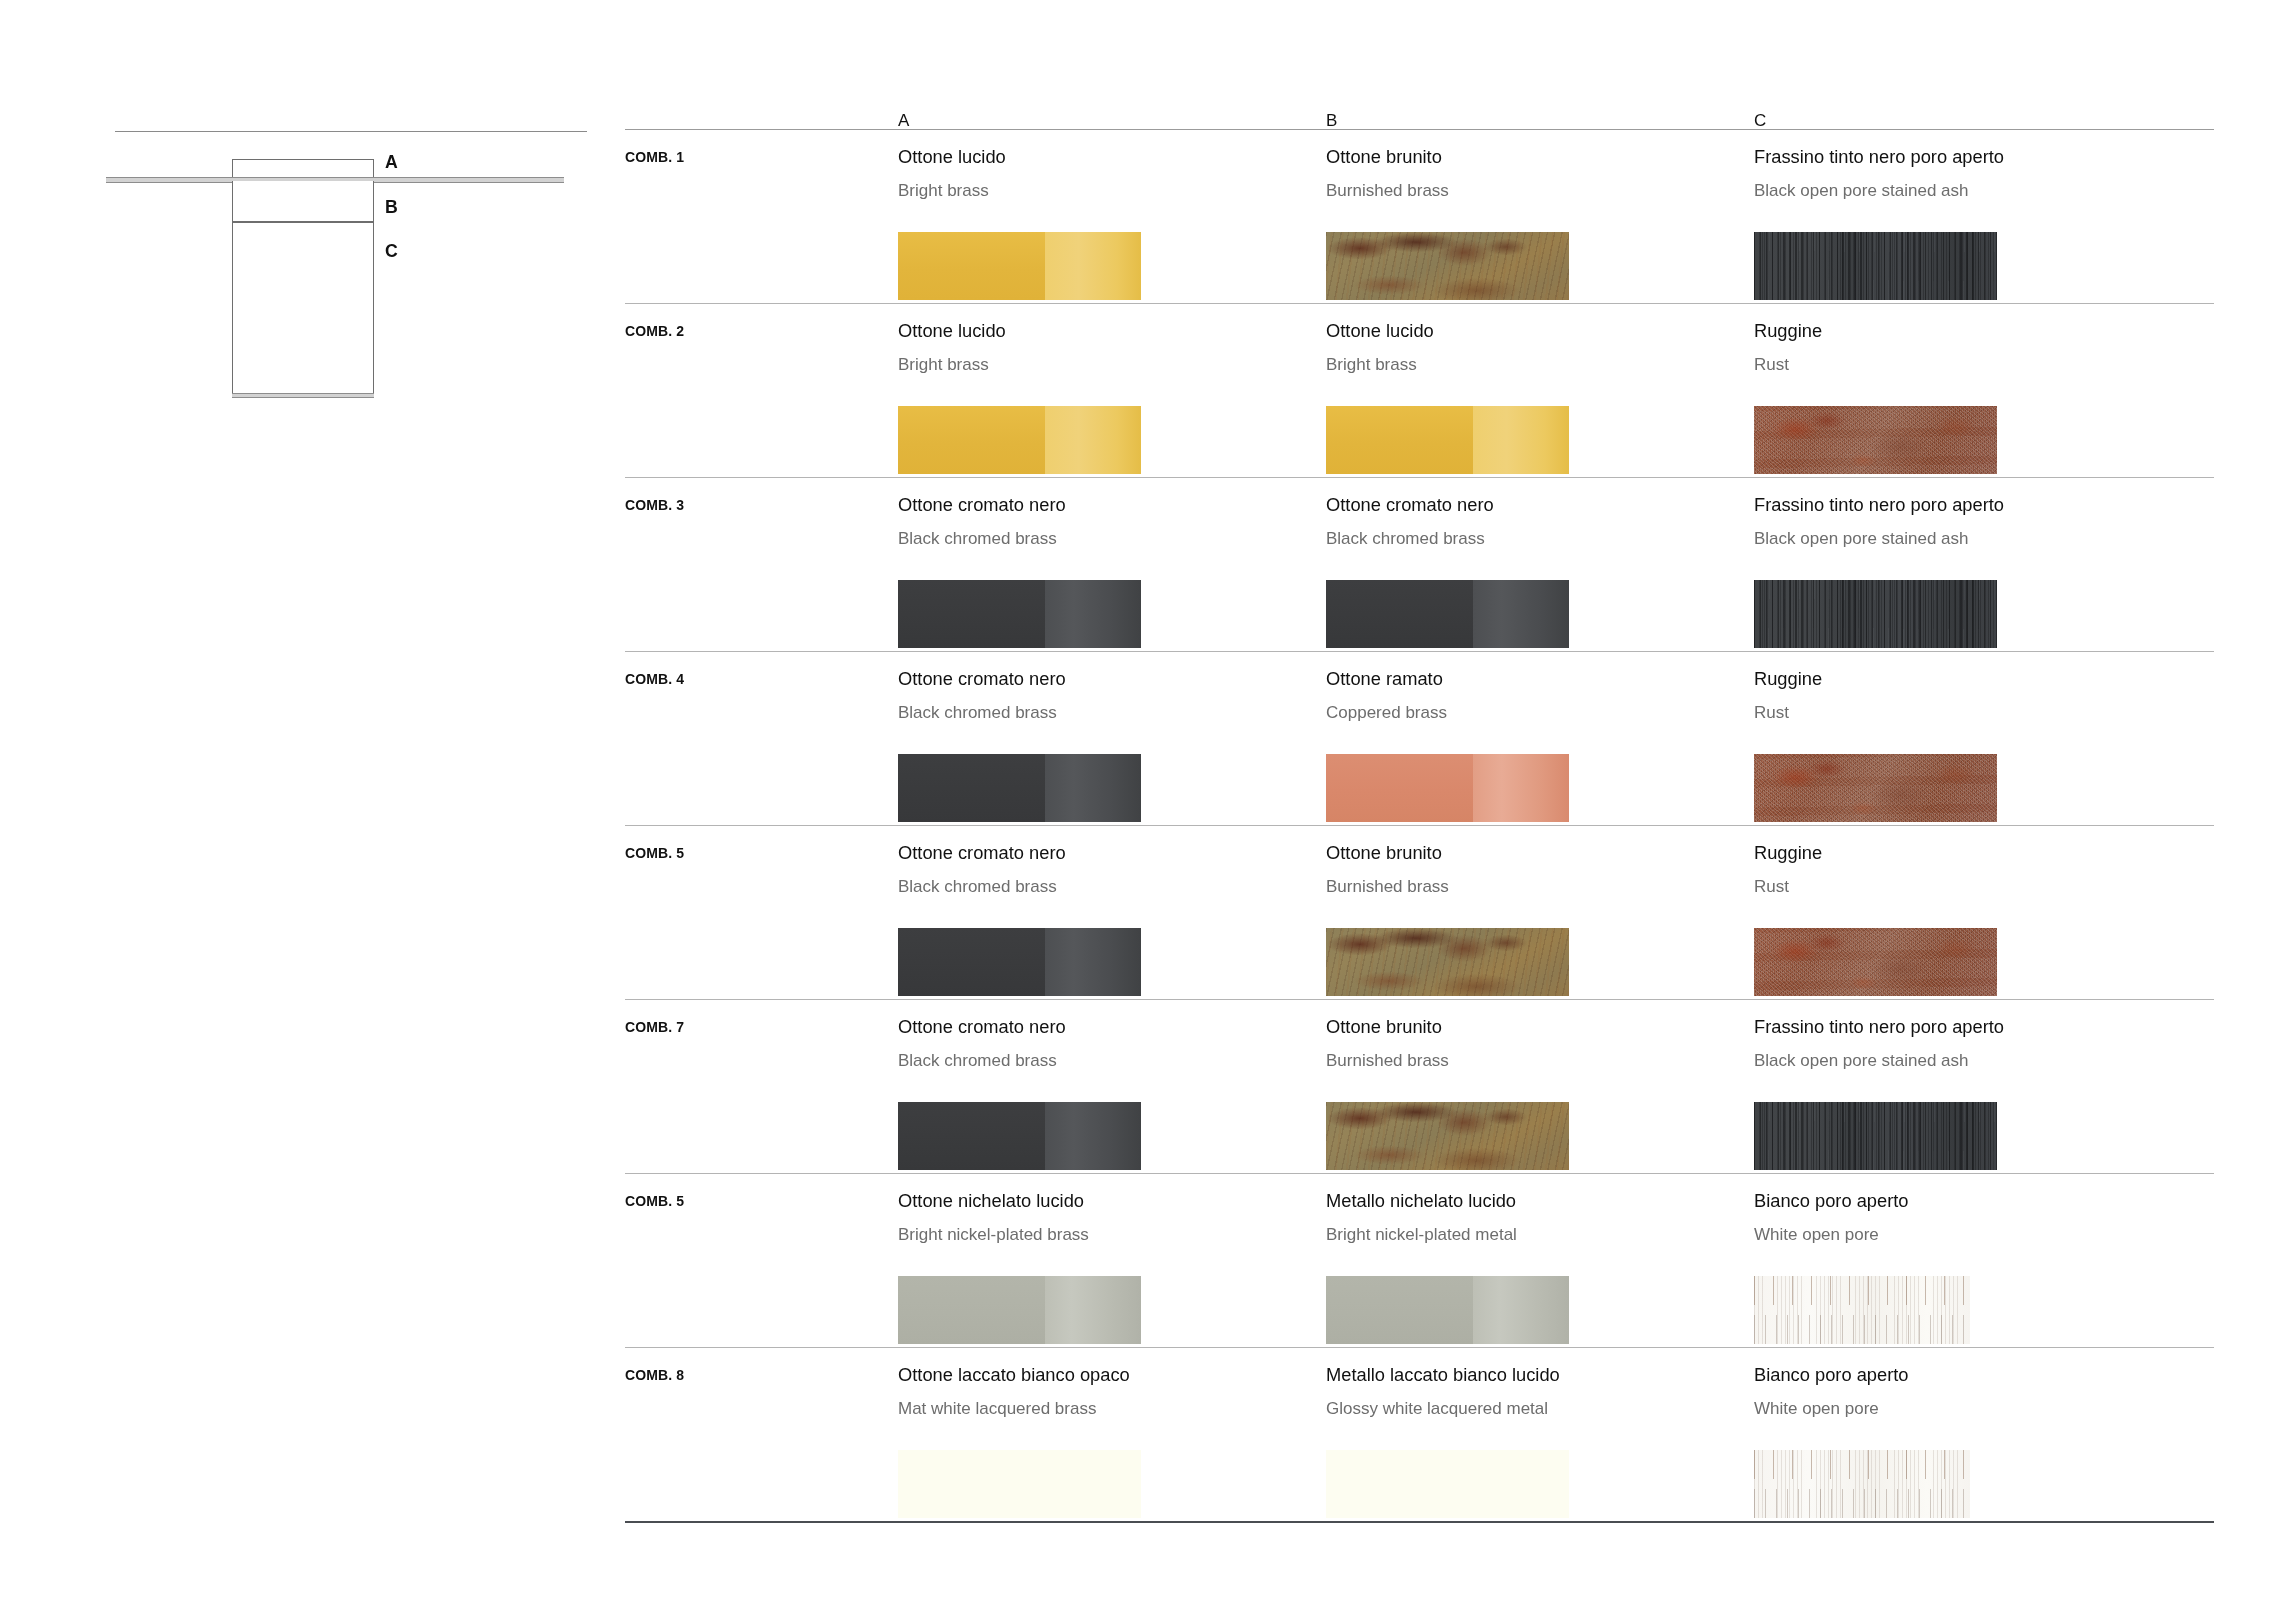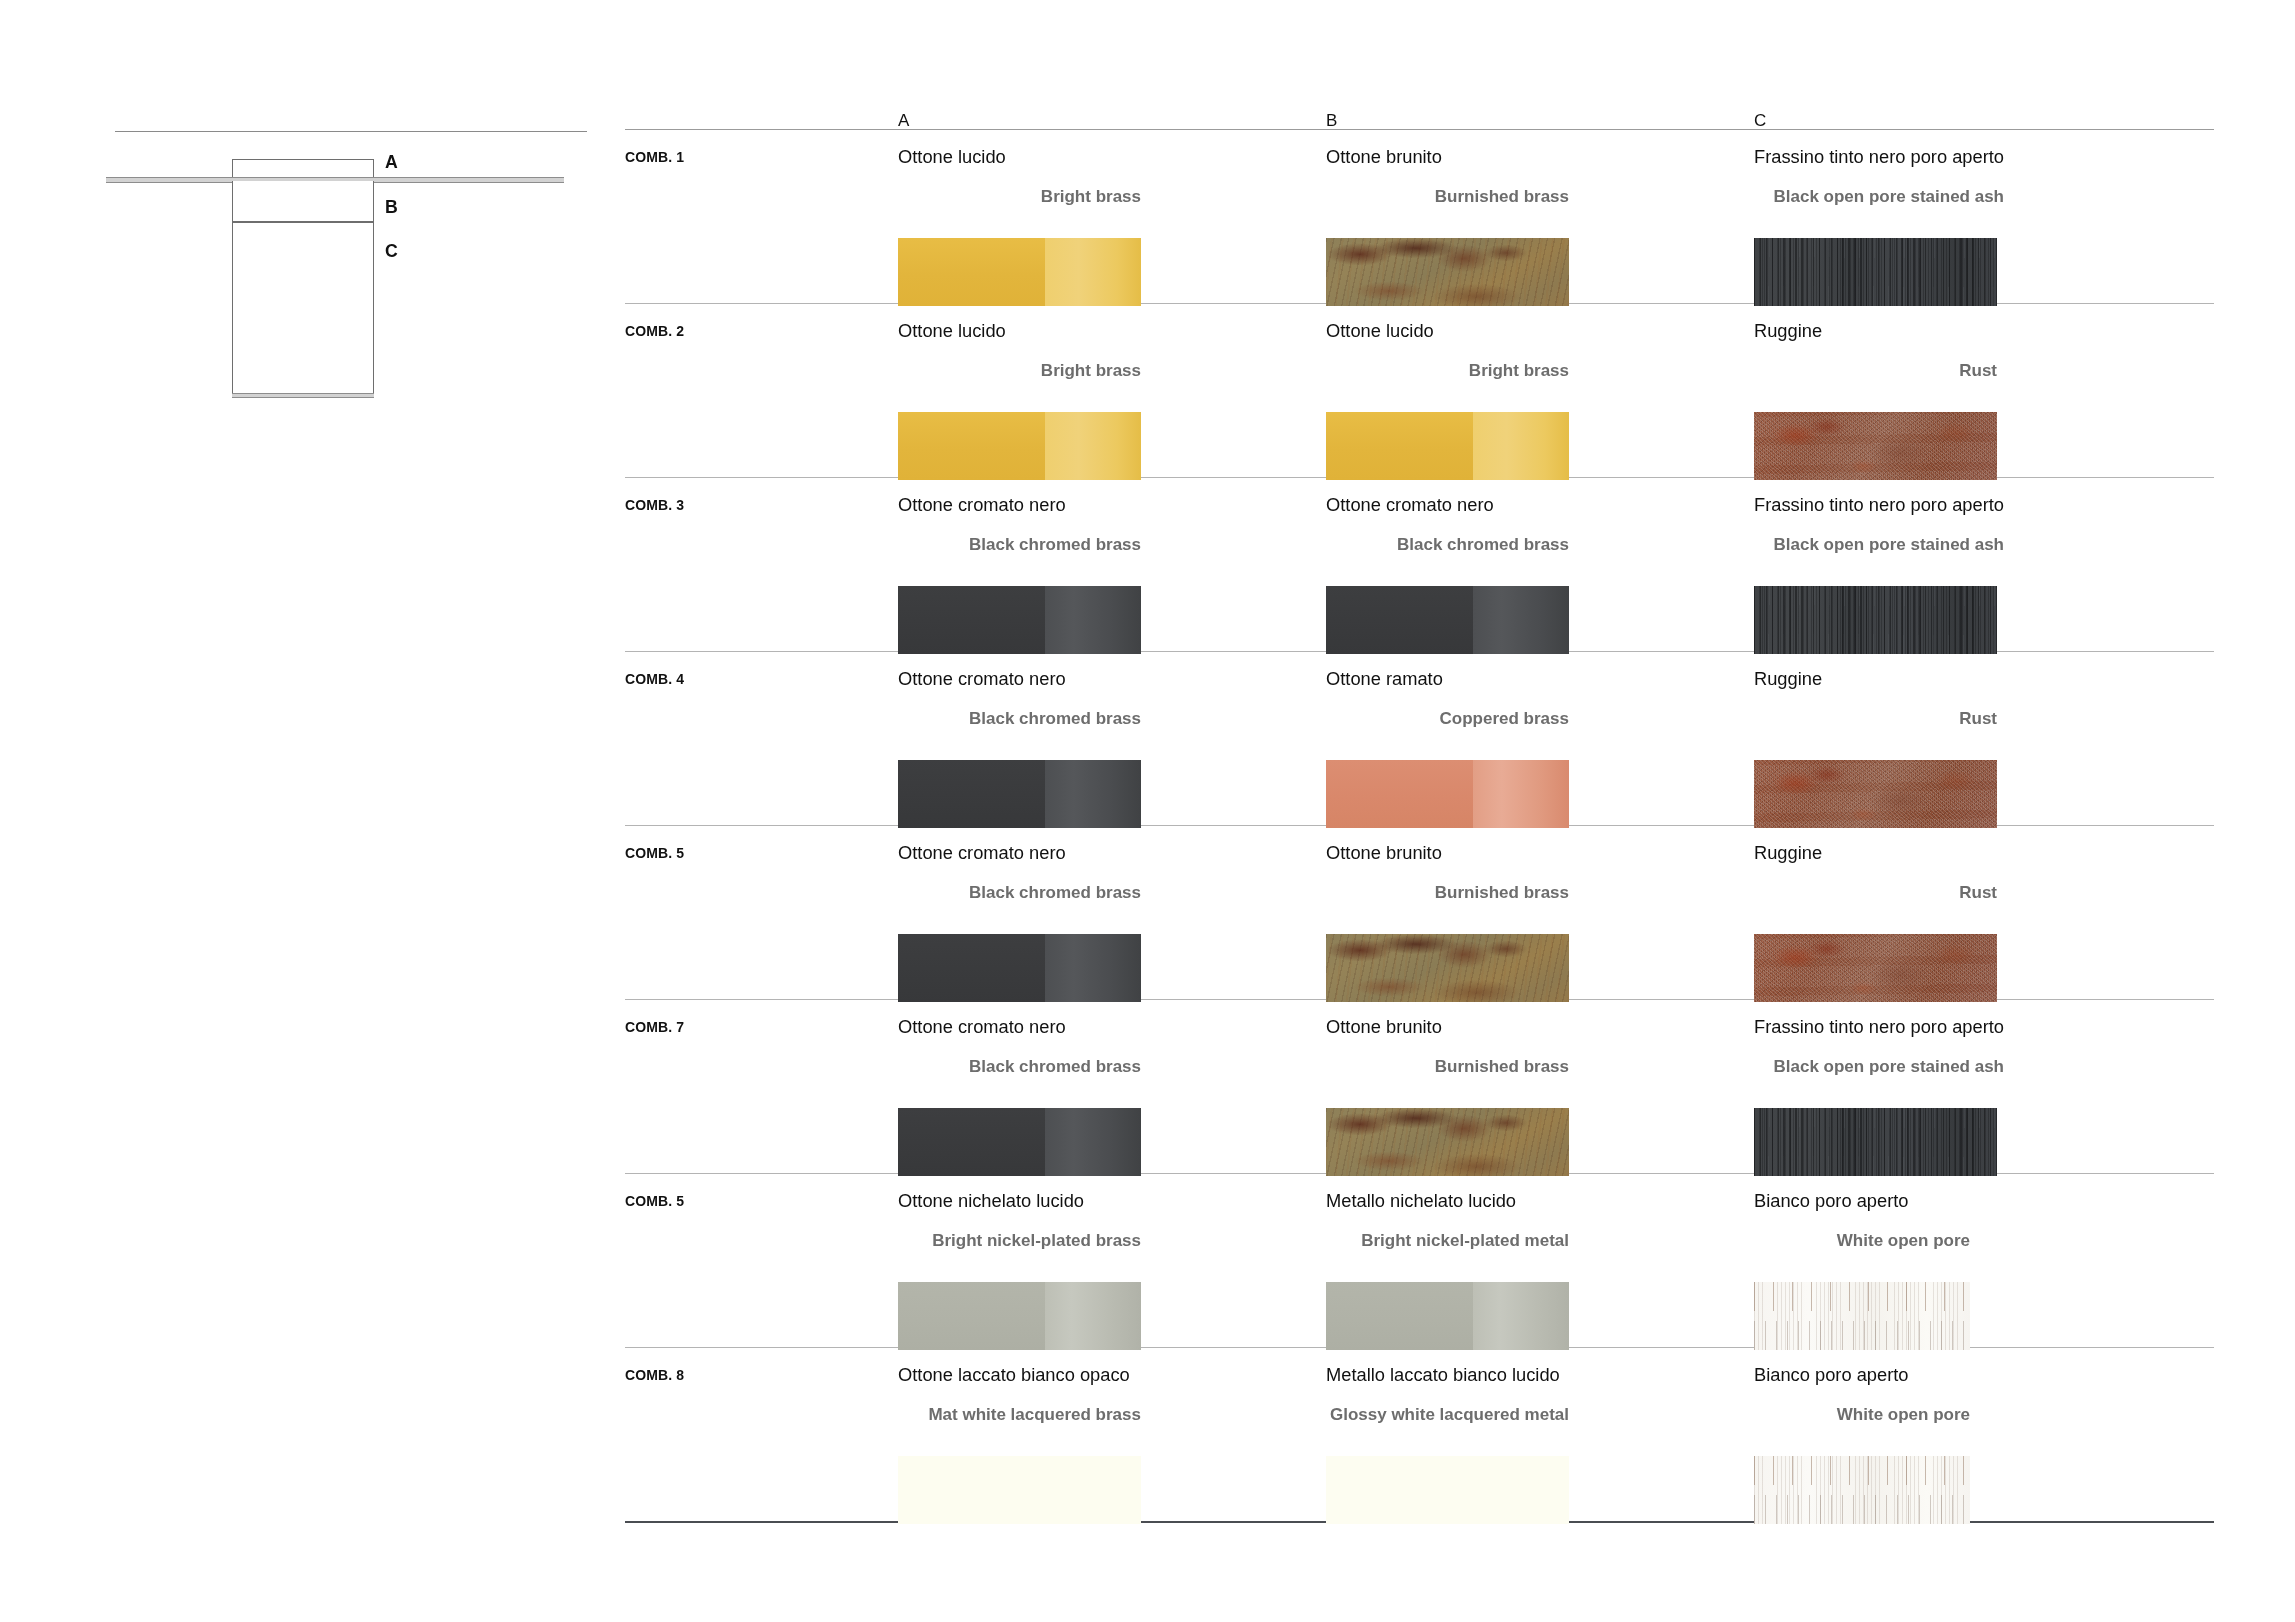--- a/index.html
+++ b/index.html
@@ -162,26 +162,25 @@
 
   .finish-it {
     font-size: 18.3px;
     font-weight: 400;
     color: #111111;
     line-height: 1.16;
     white-space: nowrap;
   }
   .finish-en {
     font-size: 17px;
-    font-weight: 700;
+    font-weight: 400;
     color: #6d6d6d;
     line-height: 1.2;
-    margin-top: 20px;
+    margin-top: 14px;
     white-space: nowrap;
-    text-align: right;
   }
 
   .swatch {
     position: relative;
     width: 243px;
     height: 68px;
     margin-top: 31px;
     overflow: hidden;
   }
 

